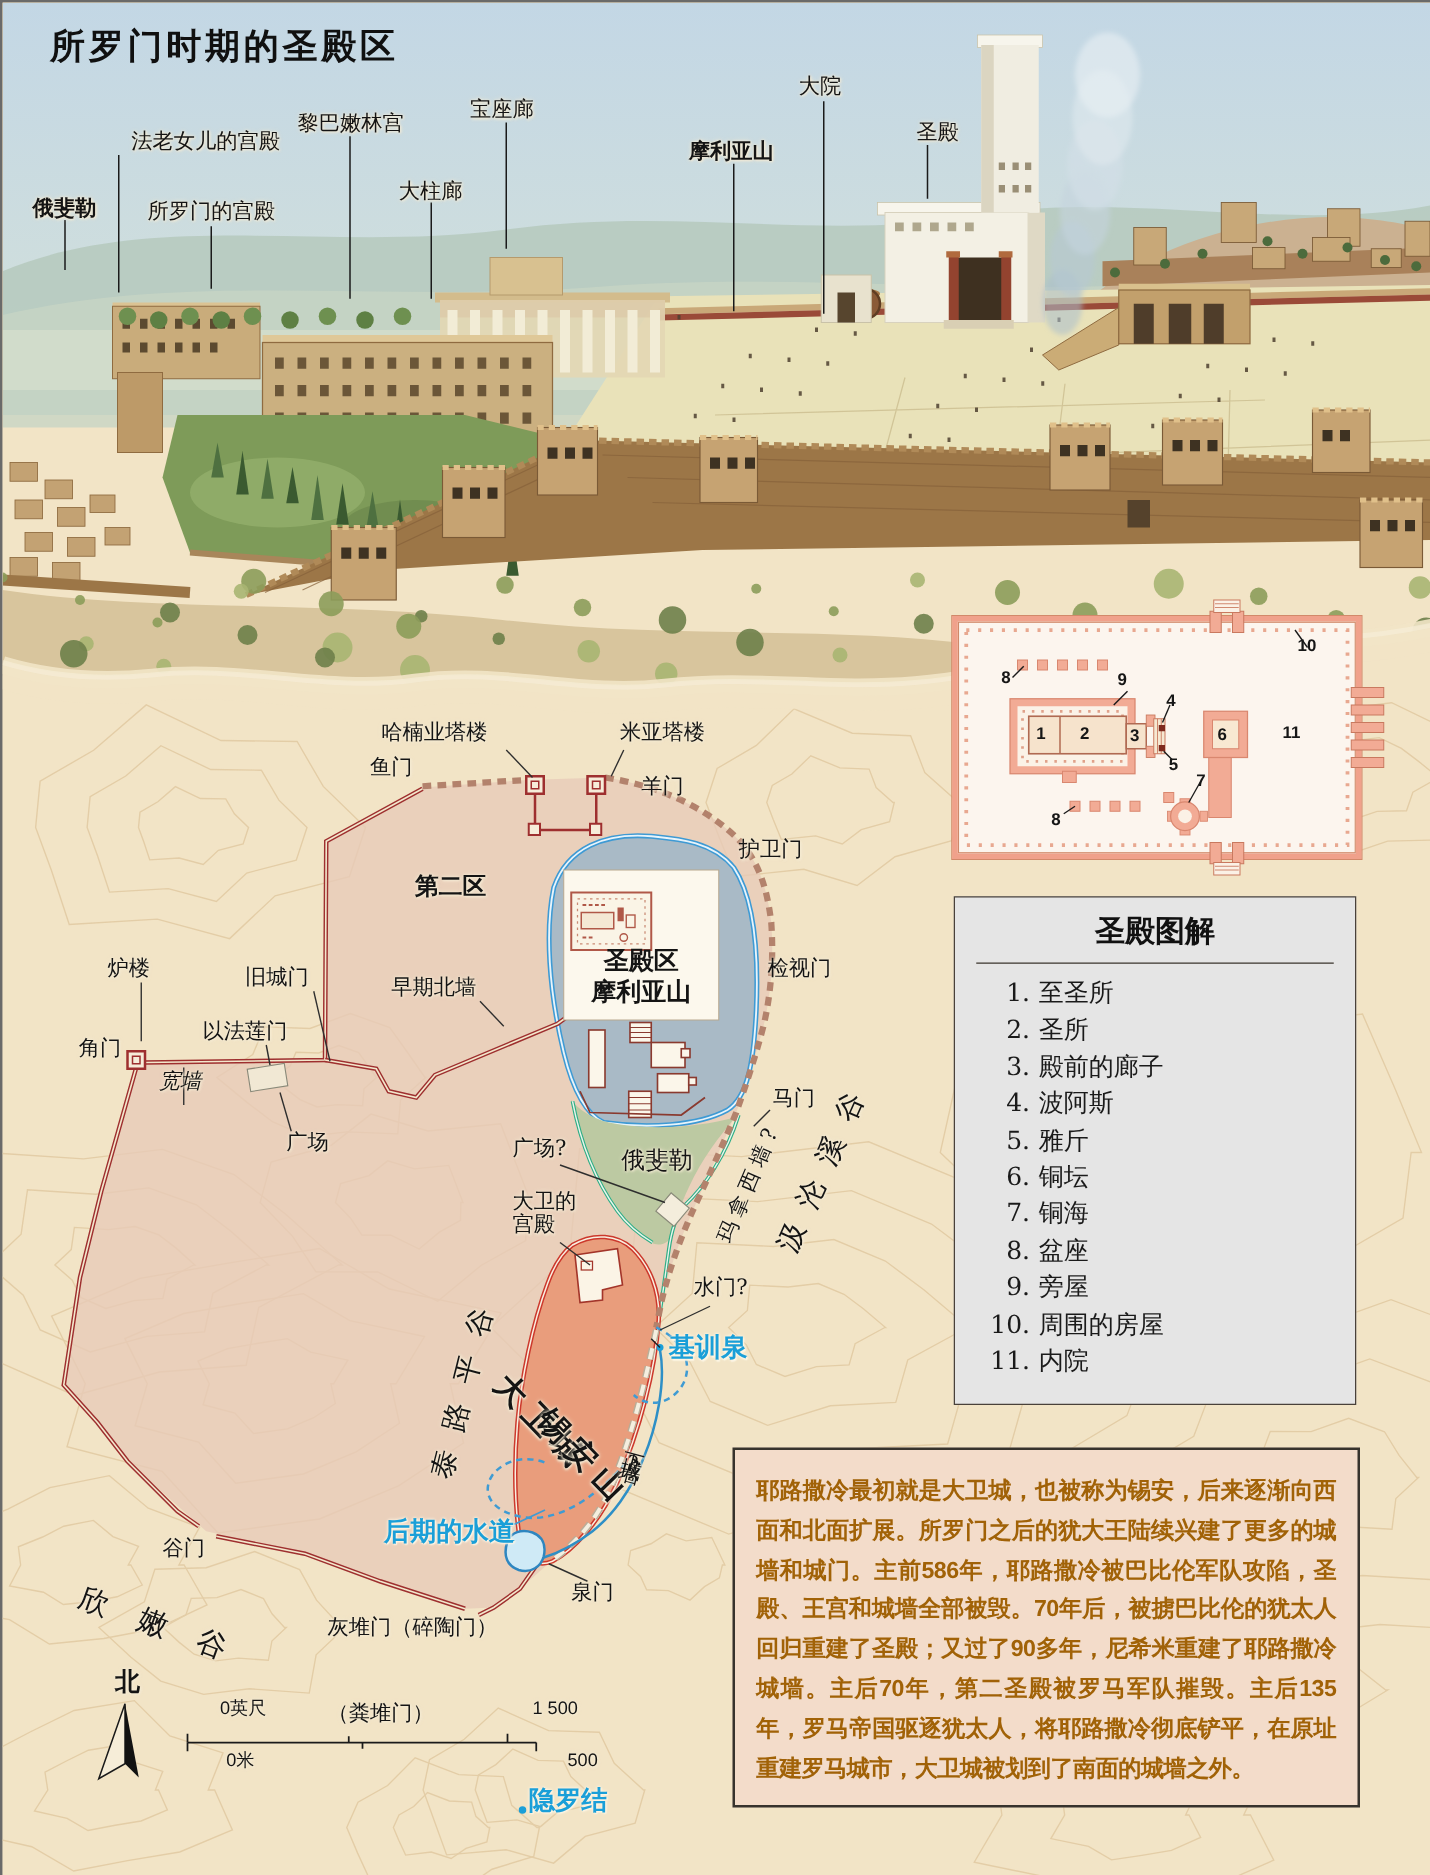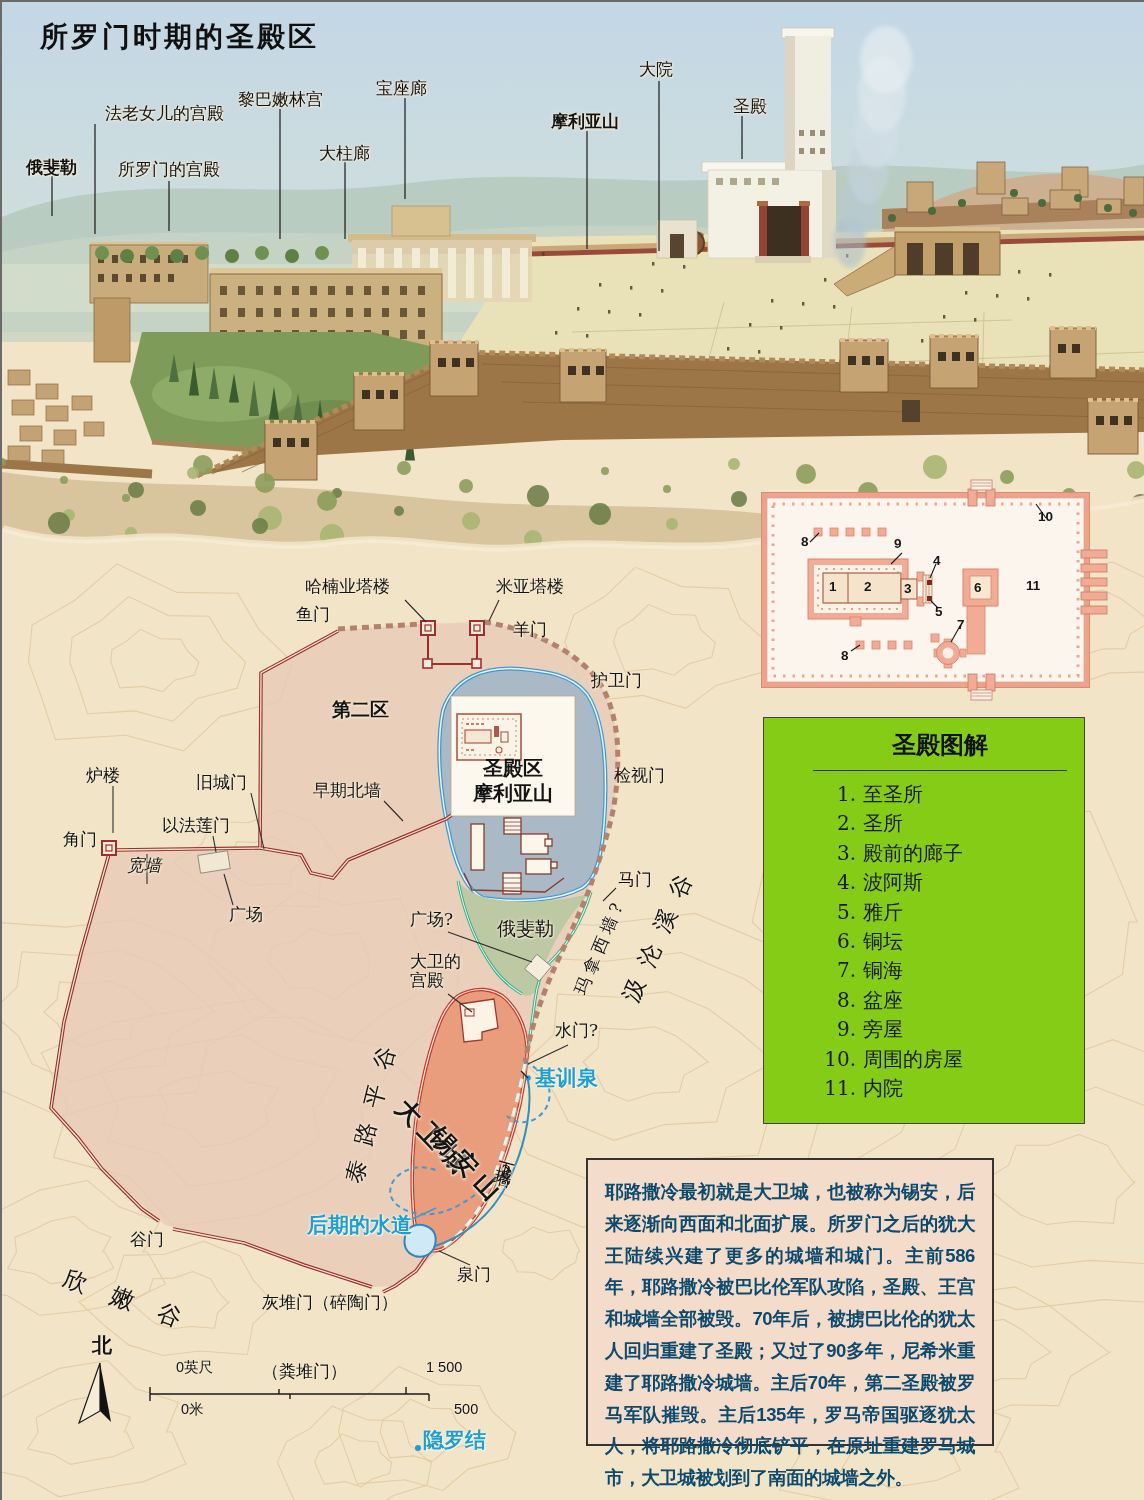--- a/index.html
+++ b/index.html
@@ -10,27 +10,27 @@
   .b{font-weight:bold;}
   .s19{font-size:19px;} .s20{font-size:20px;} .s23{font-size:23px;} .s24{font-size:24px;} .s25{font-size:25px;}
   .cy{color:#1B9FD8;font-weight:bold;font-family:"Liberation Sans",sans-serif;font-size:21px;
       text-shadow:0 0 3px #FDF6E6,0 0 2px #FDF6E6,1px 1px 1px #FDF6E6;}
   .num{position:absolute;font-family:"Liberation Sans",sans-serif;font-weight:bold;font-size:13.5px;color:#161616;white-space:nowrap;}
   .sans{font-family:"Liberation Sans",sans-serif;font-size:14.5px;margin-left:38px;}
   #title{position:absolute;left:38px;top:16px;font-family:"Liberation Sans",sans-serif;font-weight:bold;font-size:28px;letter-spacing:3px;color:#101010;}
   #temple-area-box-label{position:absolute;left:449px;top:754px;width:124px;text-align:center;font-family:"DejaVu Serif","Liberation Serif",serif;
       font-weight:bold;font-size:20px;line-height:25px;color:#141414;}
   .rot{transform-origin:0 50%;}
-  #legend{position:absolute;left:761px;top:715px;width:322px;height:407px;background:#84cc16;border:1.6px solid #49413A;box-sizing:border-box;padding-top:11px;padding-left:32px;}
+  #legend{position:absolute;left:761px;top:715px;width:322px;height:407px;background:#e5e5e5;border:1.6px solid #49413A;box-sizing:border-box;padding-top:11px;}
   #legend .ttl{text-align:center;font-family:"DejaVu Serif","Liberation Serif",serif;font-weight:bold;font-size:24px;color:#111;}
   #legend hr{margin:9px 17px 9px;border:none;border-top:1.6px solid #3A342C;}
   #legend .row{display:flex;padding-left:22px;font-family:"DejaVu Serif","Liberation Serif",serif;font-size:20px;line-height:29.4px;color:#1A1A1A;}
   #legend .row .n{width:38px;text-align:right;margin-right:7px;}
-  #history{position:absolute;left:584px;top:1156px;width:408px;height:288px;box-sizing:border-box;background:#F3DCCA;border:2px solid #37332D;
-      padding:16px 17px;font-family:"Liberation Sans",sans-serif;font-weight:bold;font-size:18.5px;line-height:31.8px;color:#0c4a6e;
+  #history{position:absolute;left:584px;top:1156px;width:502px;height:288px;box-sizing:border-box;background:#F3DCCA;border:2px solid #37332D;
+      padding:16px 17px;font-family:"Liberation Sans",sans-serif;font-weight:bold;font-size:18.5px;line-height:31.8px;color:#a16207;
       text-align:justify;letter-spacing:-0.4px;}
   .vert{writing-mode:vertical-rl;text-orientation:upright;}
 </style>
 </head>
 <body>
 
 <div id="stage">
 
 <svg width="1144" height="1500" viewBox="0 0 1144 1500">
   <defs>

